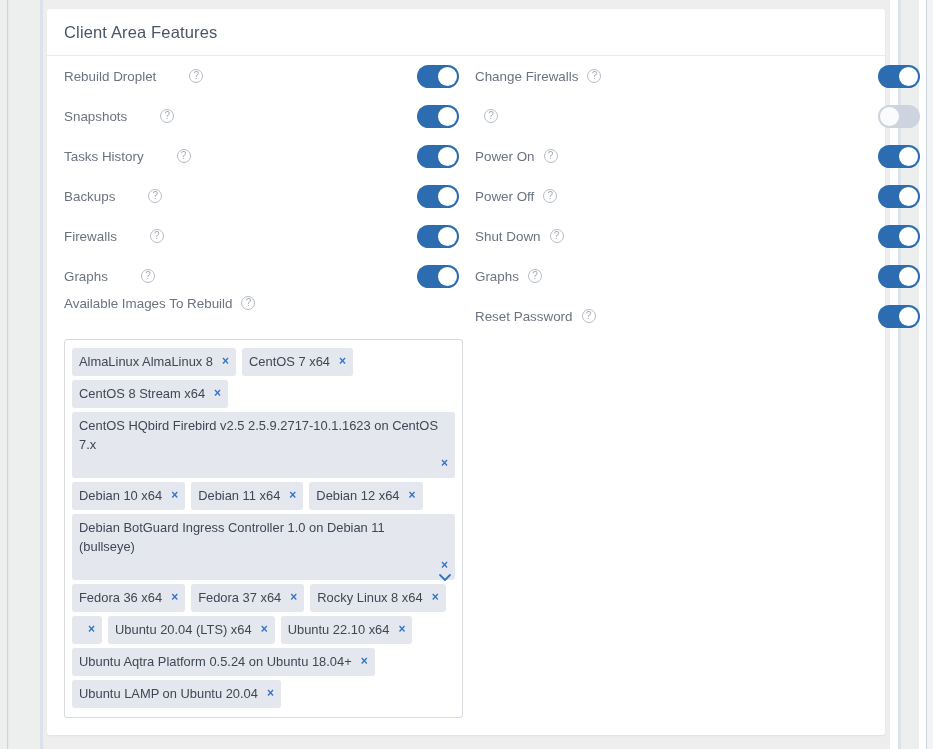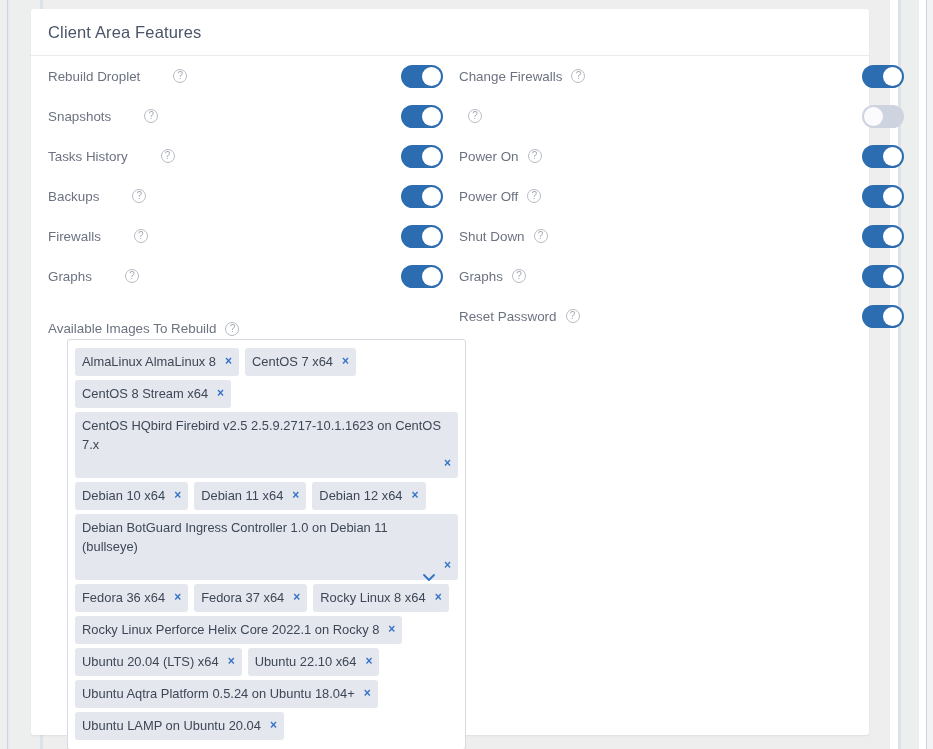--- a/index.html
+++ b/index.html
@@ -32,21 +32,21 @@
   .page-bg {
     position: absolute;
     left: 43px; top: 0;
     width: 847px; height: 749px;
     background: #eeeeef;
   }
 
   
   .card {
     position: absolute;
-    left: 31px;
+    left: 47px;
     top: 9px;
     width: 838px;
     height: 726px;
     background: #ffffff;
     border-radius: 3px;
     box-shadow: 0 1px 2px rgba(0,0,0,0.06);
   }
 
   .card-header {
     height: 47px;
@@ -135,39 +135,38 @@
   .toggle.off { background: #ced3e0; }
   .toggle.off .knob { left: 2px; background: #fbfbfd; }
 
   
   .images-section {
     position: relative;
     padding-left: 17px;
   }
   .images-label {
     display: flex;
-    align-items: flex-end;
+    align-items: flex-start;
     height: 40px;
     font-size: 13.4px;
     color: #6b7280;
   }
 
   .tag-box {
     position: relative;
     width: 399px;
     border: 1px solid #d7d9e0;
     border-radius: 3px;
     background: #ffffff;
     padding: 8px 7px 9px 7px;
     margin-top: 3px;
     display: flex;
     flex-wrap: wrap;
     align-content: flex-start;
     gap: 4px 6px;
-    margin-left: 19px;
   }
 
   .tag {
     display: inline-flex;
     align-items: flex-start;
     background: #e5e7ee;
     border-radius: 3px;
     padding: 4px 7px 5px 7px;
     font-size: 12.9px;
     color: #3d4756;
@@ -341,21 +340,20 @@
               <span class="tag-text">Fedora 37 x64</span>
               <span class="tag-x">×</span>
             </span>
 
             <span class="tag">
               <span class="tag-text">Rocky Linux 8 x64</span>
               <span class="tag-x">×</span>
             </span>
 
             <span class="tag">
-              <span class="tag-text">Rocky Linux Perforce Helix Core 2022.1 on Rocky 8</span>
               <span class="tag-x">×</span>
             </span>
 
             <span class="tag">
               <span class="tag-text">Ubuntu 20.04 (LTS) x64</span>
               <span class="tag-x">×</span>
             </span>
 
             <span class="tag">
               <span class="tag-text">Ubuntu 22.10 x64</span>

